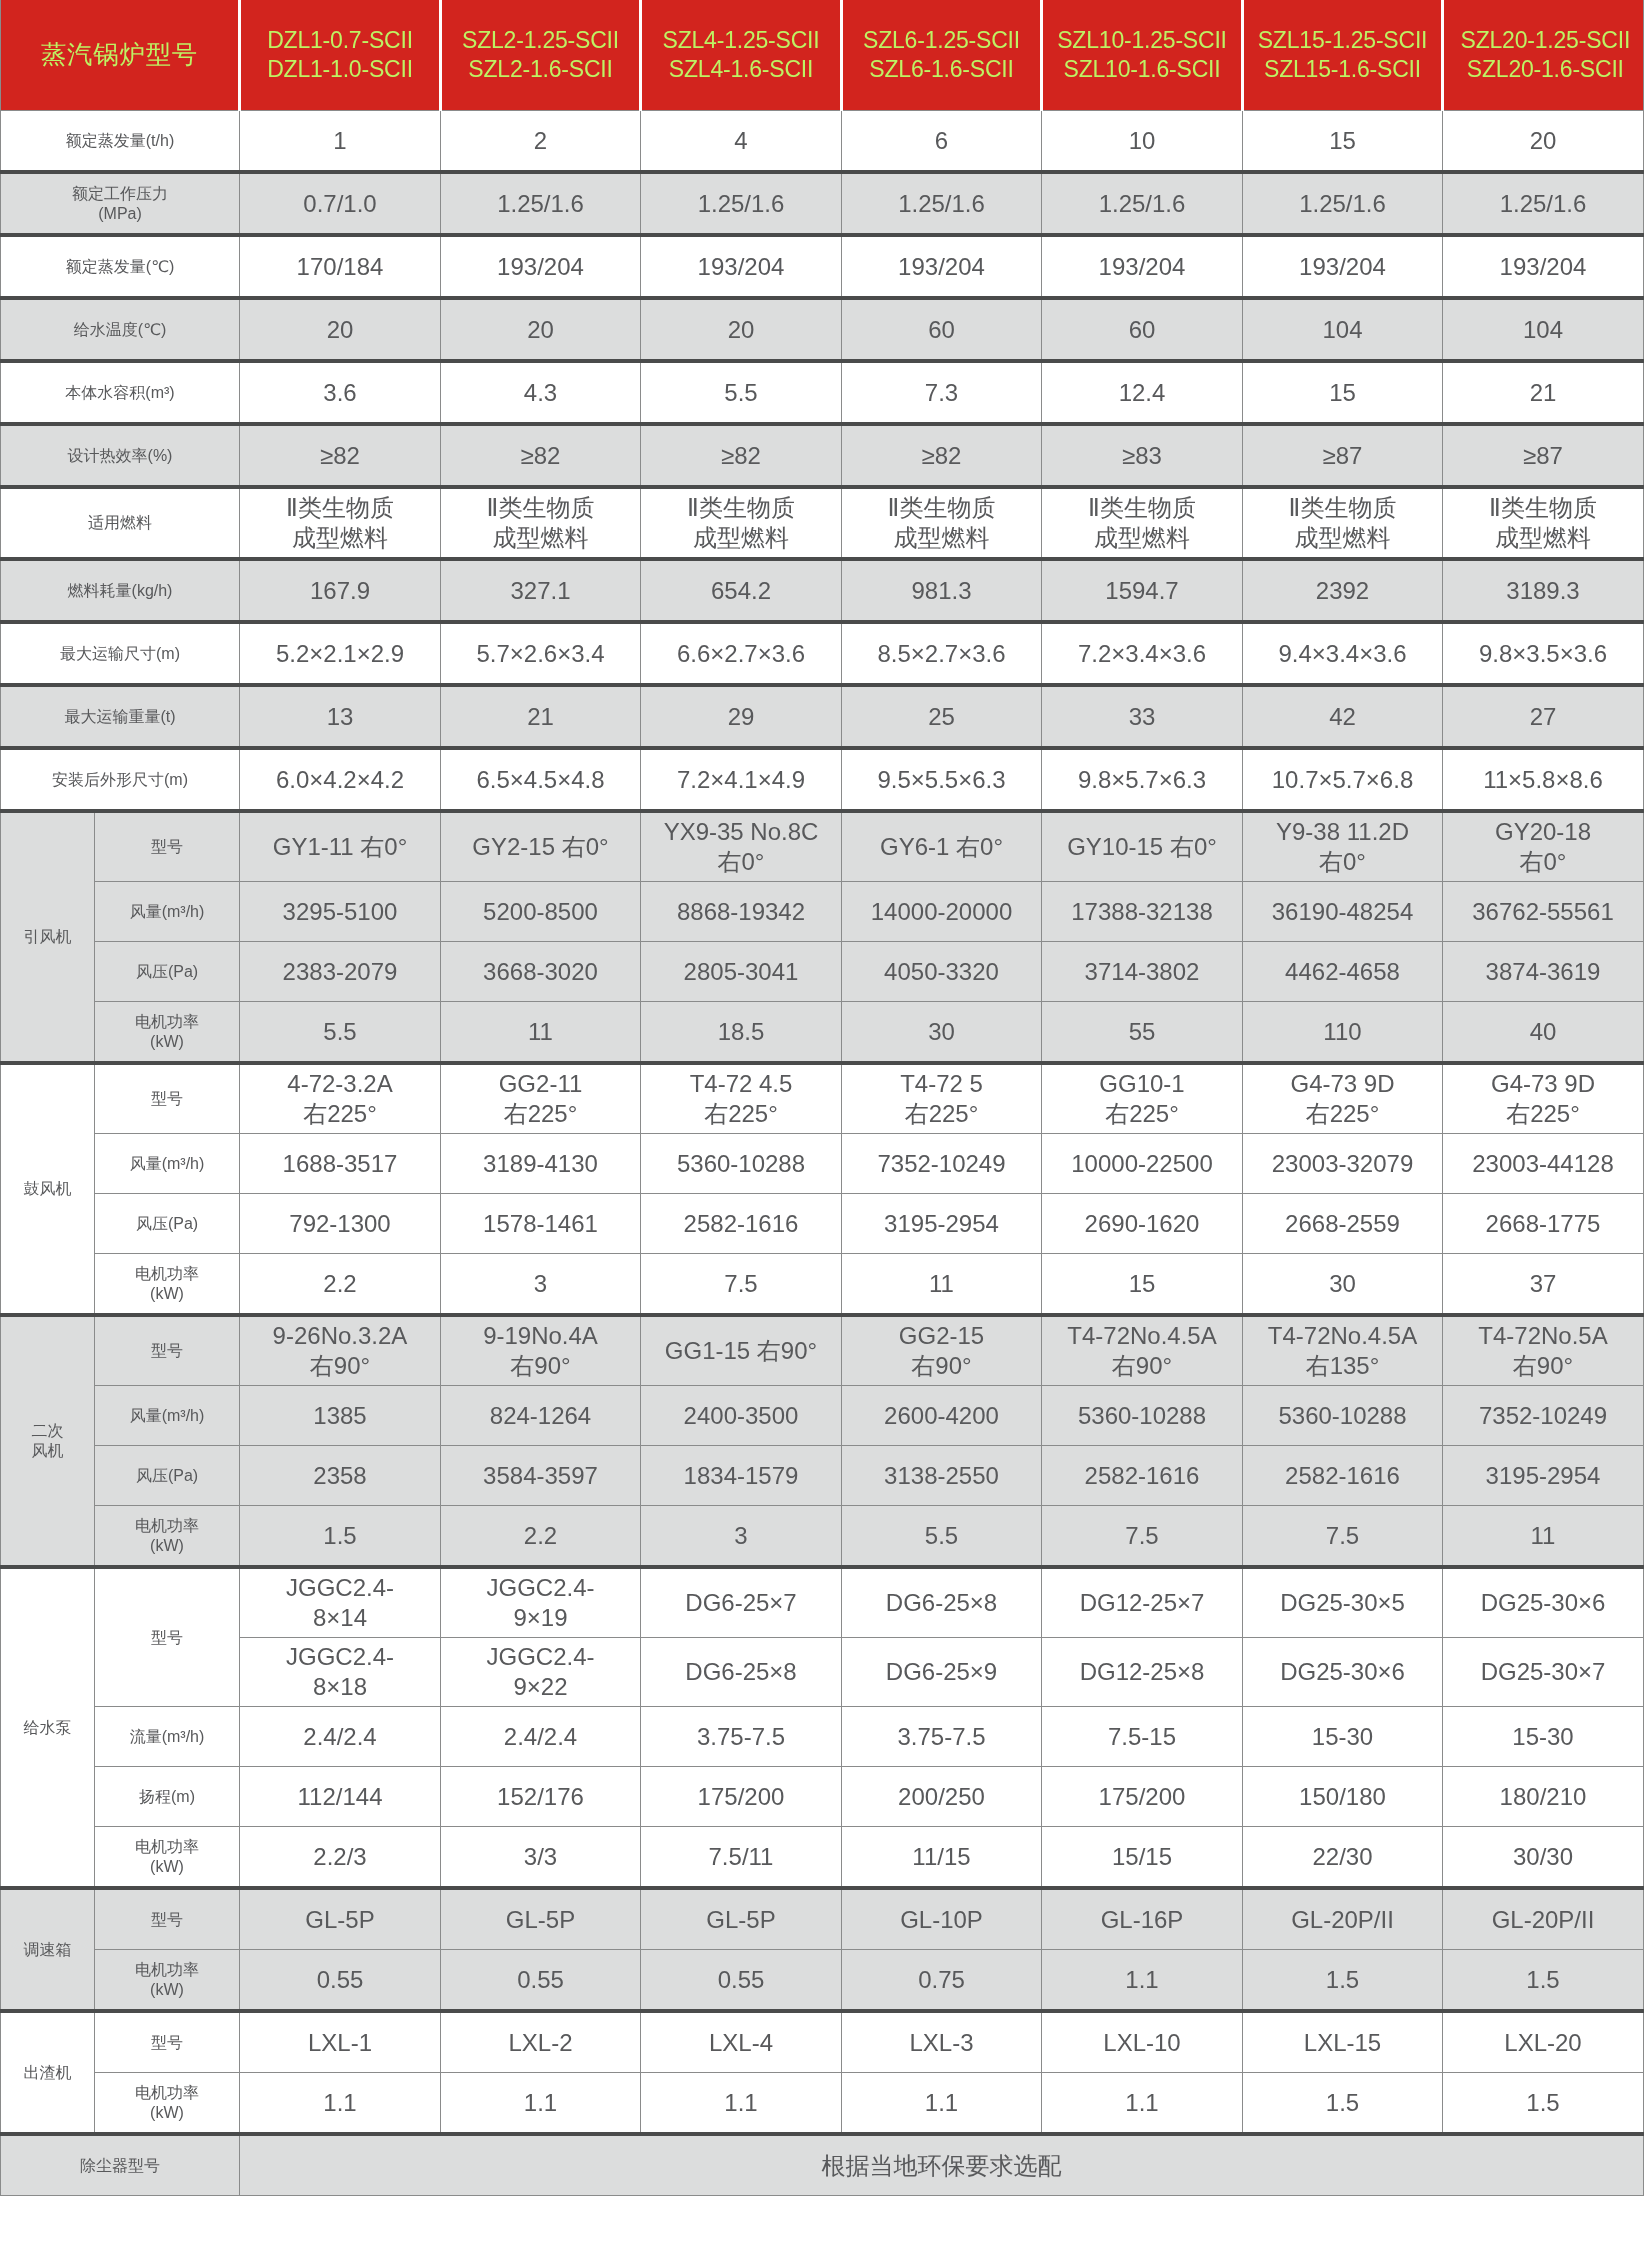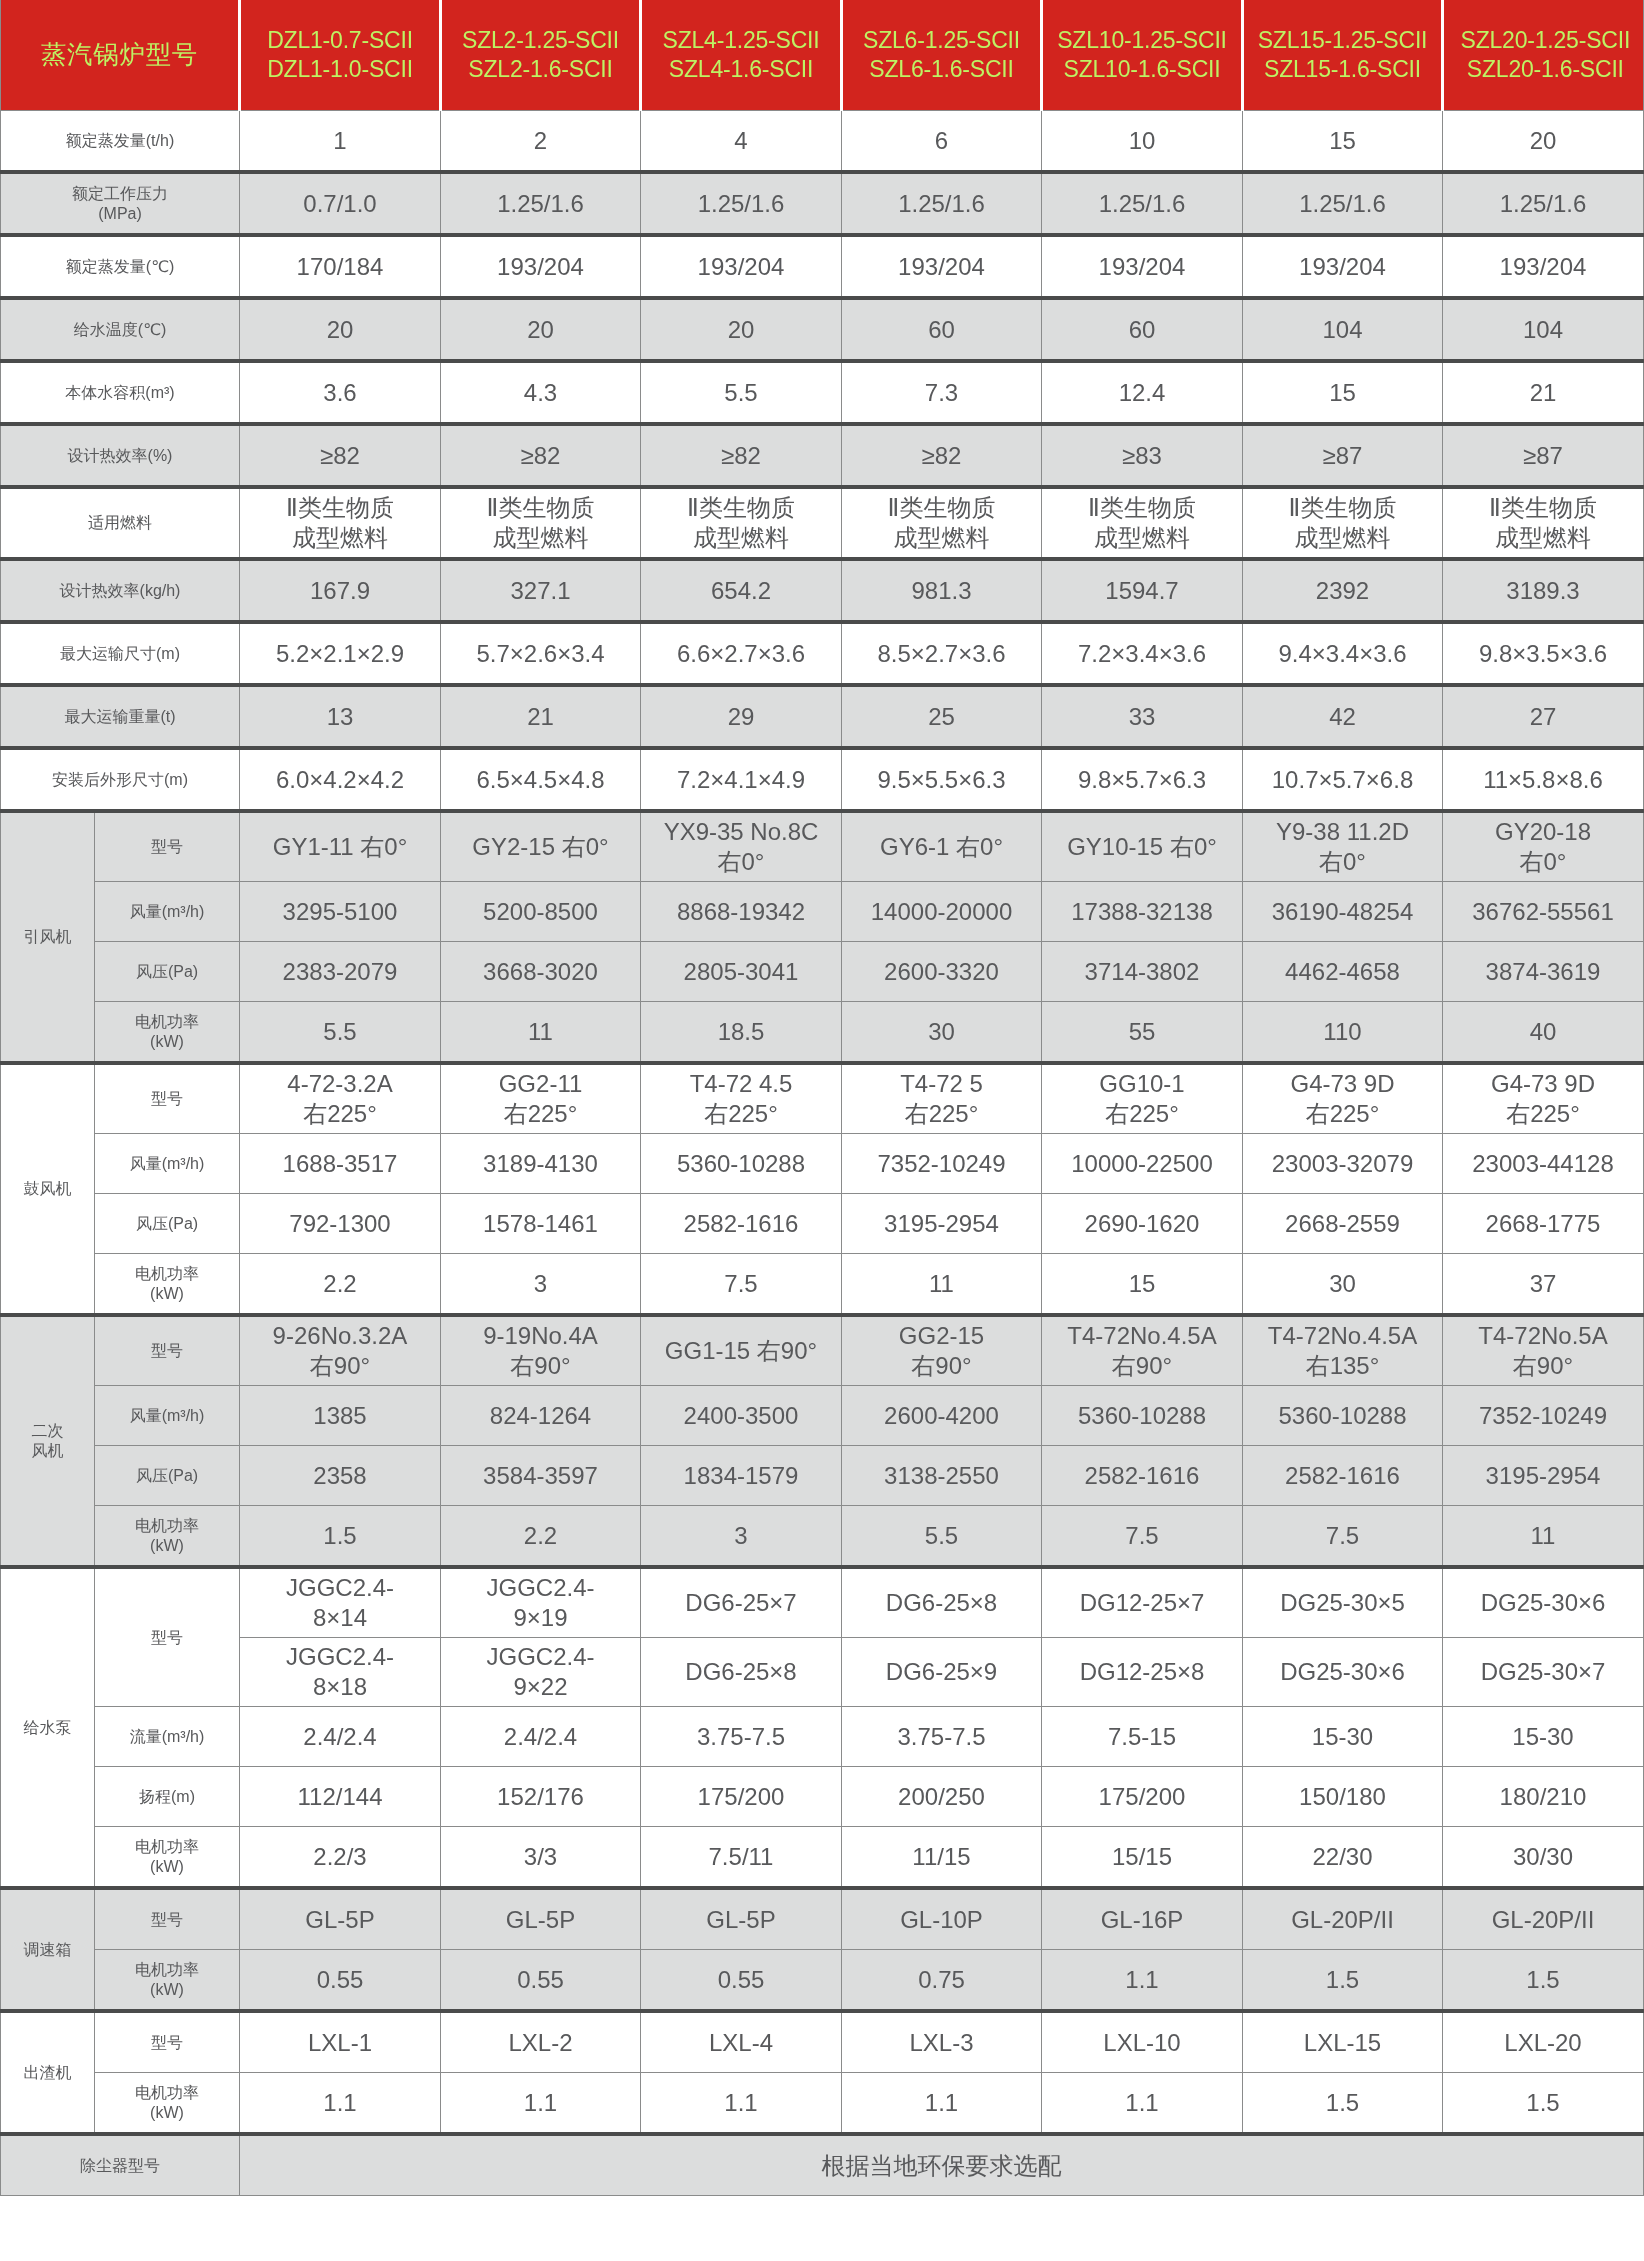--- a/index.html
+++ b/index.html
@@ -142,21 +142,21 @@
         <td class="val">Ⅱ类生物质
 成型燃料</td>
         <td class="val">Ⅱ类生物质
 成型燃料</td>
         <td class="val">Ⅱ类生物质
 成型燃料</td>
         <td class="val">Ⅱ类生物质
 成型燃料</td>
       </tr>
       <tr class="shade thick">
-        <td class="rlabel" colspan="2">设计热效率(kg/h)</td>
+        <td class="rlabel" colspan="2">燃料耗量(kg/h)</td>
         <td class="val">167.9</td>
         <td class="val">327.1</td>
         <td class="val">654.2</td>
         <td class="val">981.3</td>
         <td class="val">1594.7</td>
         <td class="val">2392</td>
         <td class="val">3189.3</td>
       </tr>
       <tr class=" thick">
         <td class="rlabel" colspan="2">最大运输尺寸(m)</td>
@@ -210,21 +210,21 @@
         <td class="val">14000-20000</td>
         <td class="val">17388-32138</td>
         <td class="val">36190-48254</td>
         <td class="val">36762-55561</td>
       </tr>
       <tr class="shade">
         <td class="rlabel">风压(Pa)</td>
         <td class="val">2383-2079</td>
         <td class="val">3668-3020</td>
         <td class="val">2805-3041</td>
-        <td class="val">2600-3320</td>
+        <td class="val">4050-3320</td>
         <td class="val">3714-3802</td>
         <td class="val">4462-4658</td>
         <td class="val">3874-3619</td>
       </tr>
       <tr class="shade">
         <td class="rlabel">电机功率
 (kW)</td>
         <td class="val">5.5</td>
         <td class="val">11</td>
         <td class="val">18.5</td>

